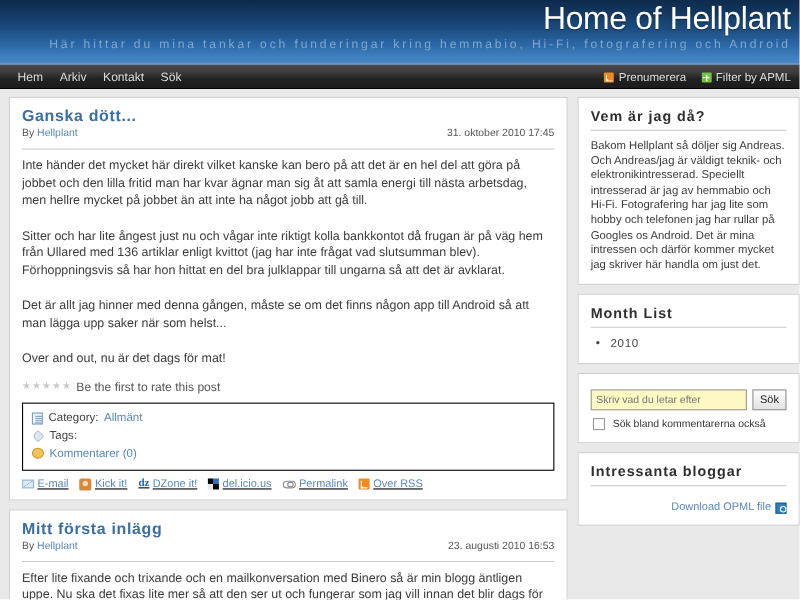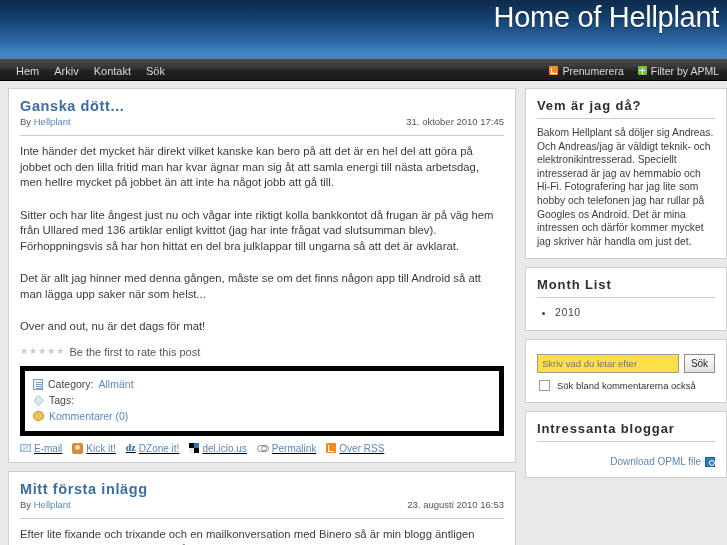--- a/index.html
+++ b/index.html
@@ -210,21 +210,21 @@
     font-size: 9px;
     line-height: 9px;
   }
   .rating-text {
     font-size: 11px;
     color: #555555;
   }
 
   
   .post-metabox {
-    border: 5px solid #000000;
+    border: 1px solid #000000;
     padding: 6px 8px 6px 8px;
     margin-top: 4px;
   }
   .meta-line {
     display: flex;
     align-items: center;
     gap: 5px;
     font-size: 10.5px;
     color: #444444;
     line-height: 15px;
@@ -396,21 +396,21 @@
   }
   .search-row {
     display: flex;
     align-items: stretch;
     gap: 5px;
   }
   .search-input {
     flex: 1;
     height: 19px;
     border: 1px solid #9a9a9a;
-    background: #fde047;
+    background: #fef9c3;
     font-family: "Liberation Sans", sans-serif;
     font-size: 9.5px;
     color: #333;
     padding: 0 4px;
     outline: none;
   }
   .search-btn {
     width: 32px;
     height: 19px;
     border: 1px solid #8d8d8d;
@@ -465,20 +465,21 @@
     width: 4px; height: 4px;
     border: 1px solid #ffffff;
     border-radius: 50%;
   }
 </style>
 </head>
 <body>
 
 <div id="header">
   <div id="site-title">Home of Hellplant</div>
+  <div id="site-subtitle">Här hittar du mina tankar och funderingar kring hemmabio, Hi-Fi, fotografering och Android</div>
 </div>
 
 <div id="navbar">
   <div id="nav-left">
     <a href="#">Hem</a>
     <a href="#">Arkiv</a>
     <a href="#">Kontakt</a>
     <a href="#">Sök</a>
   </div>
   <div id="nav-right">

